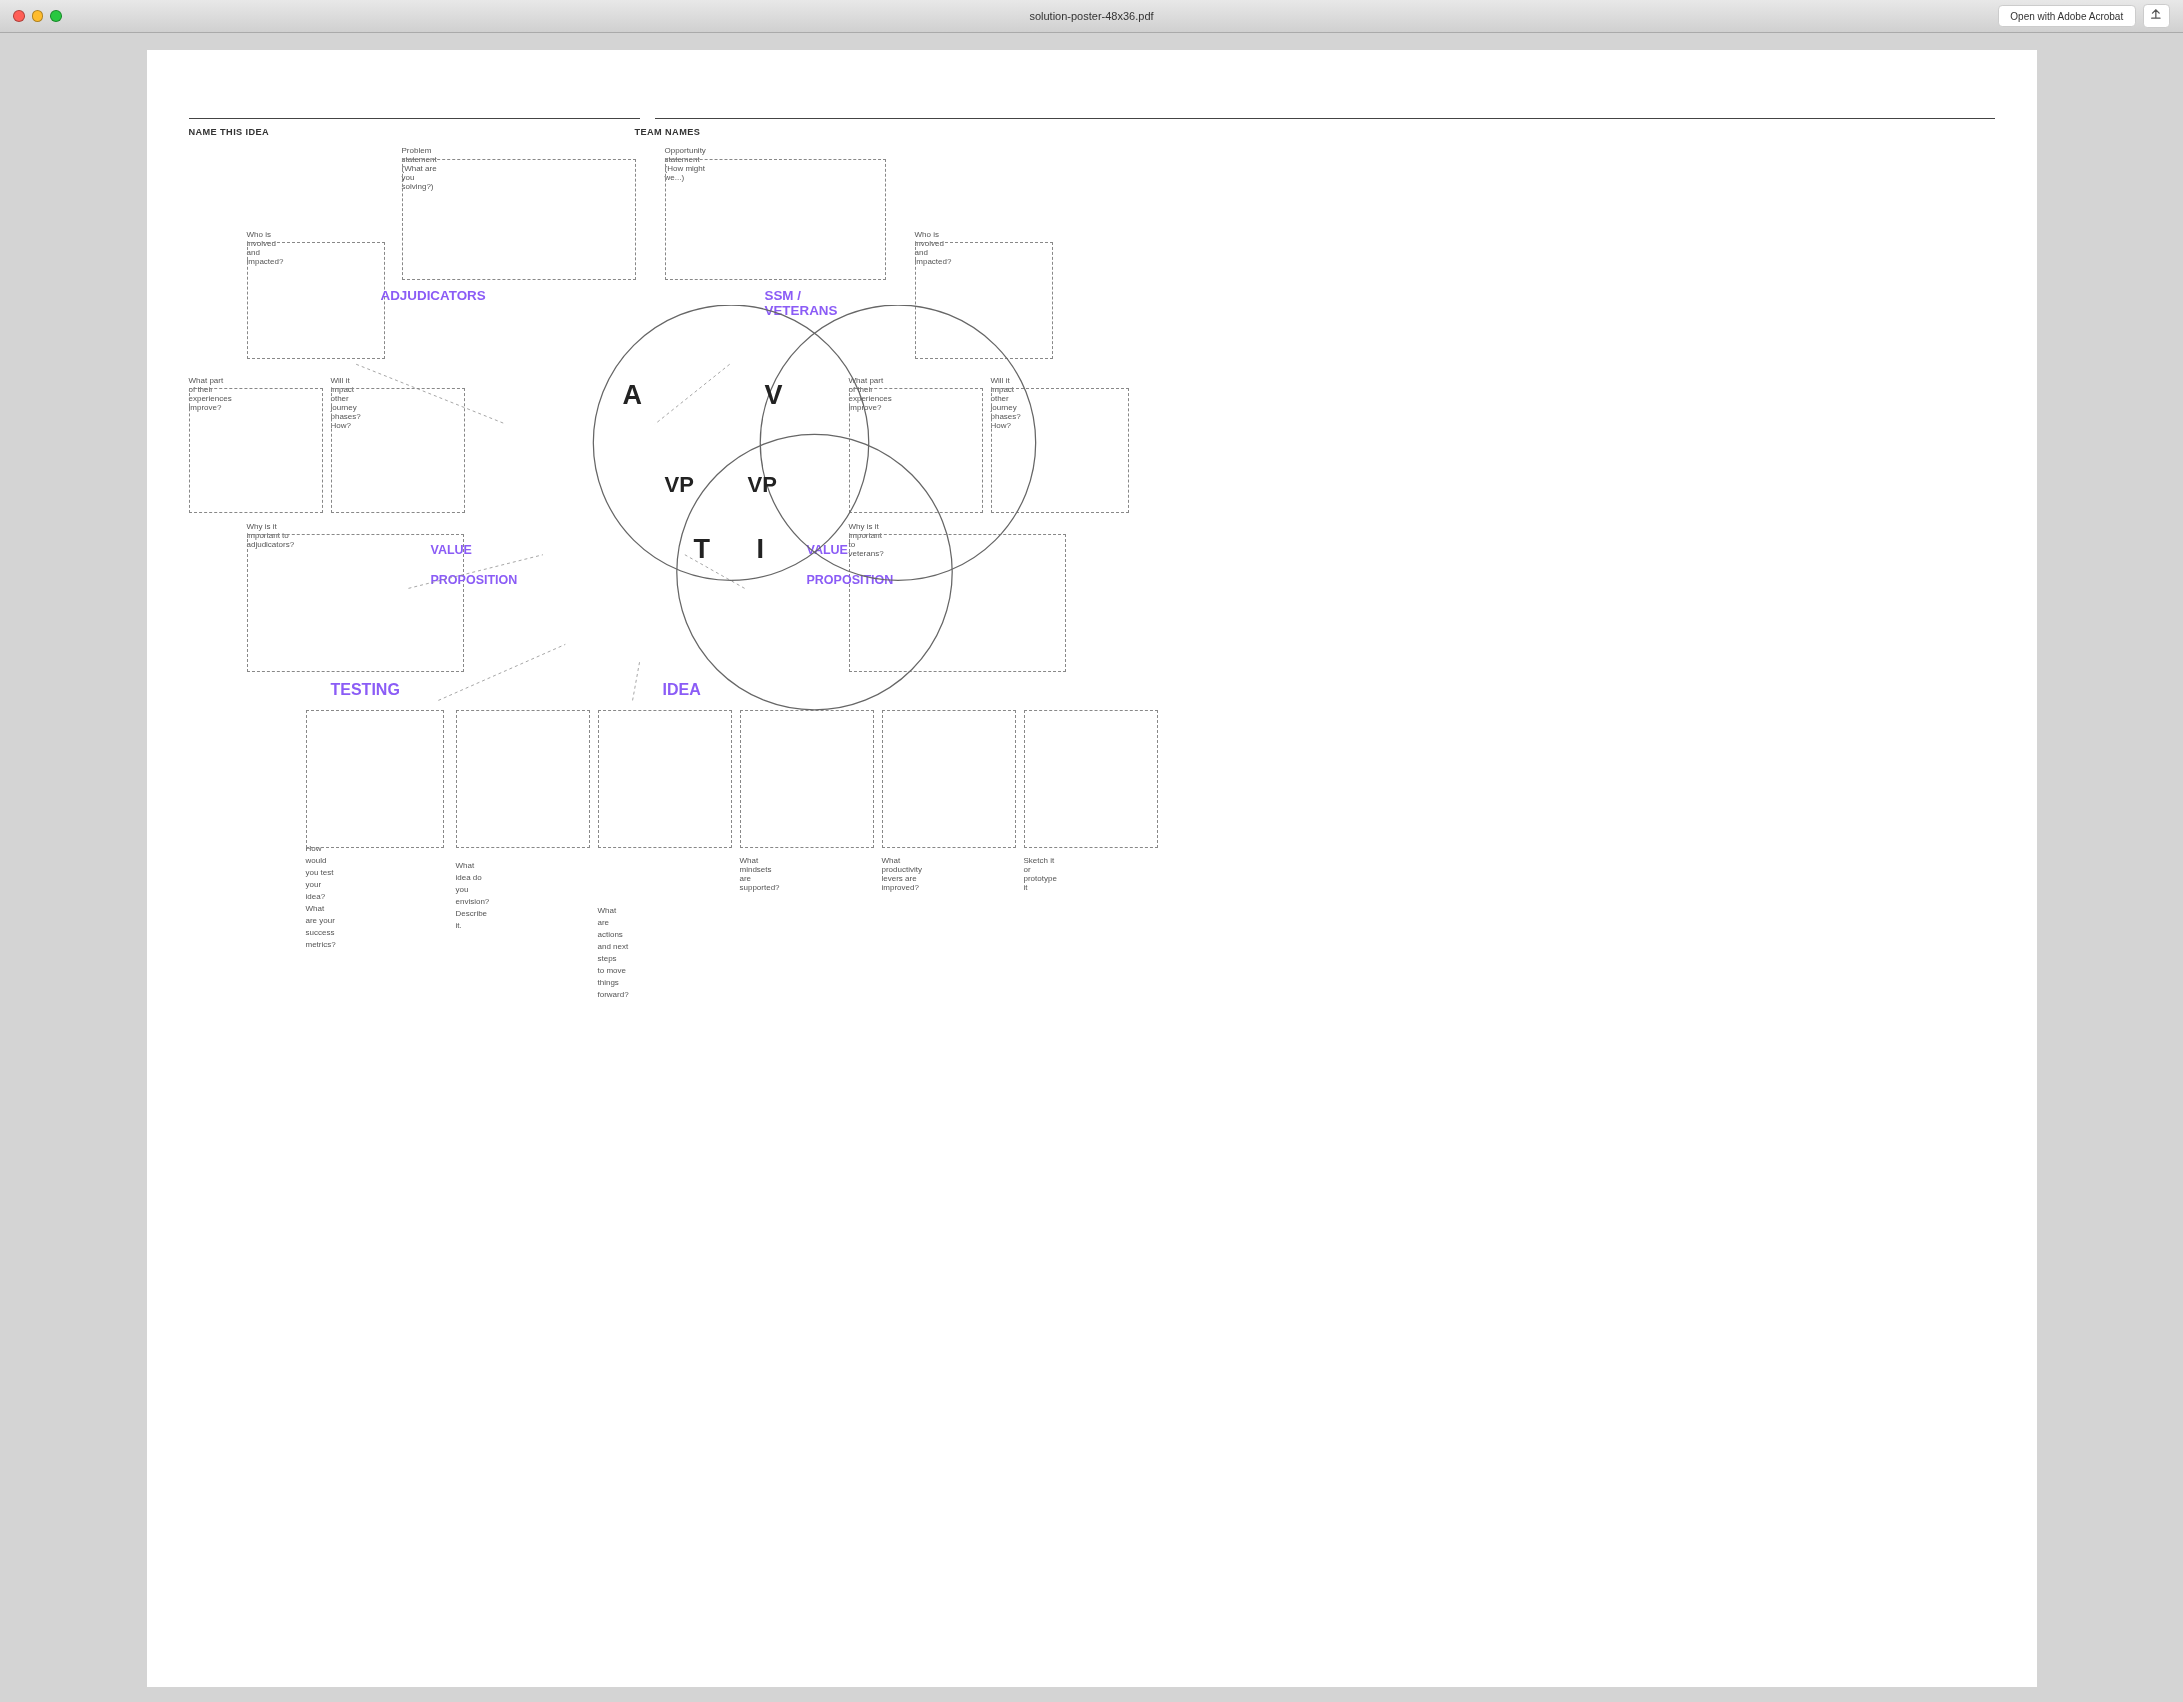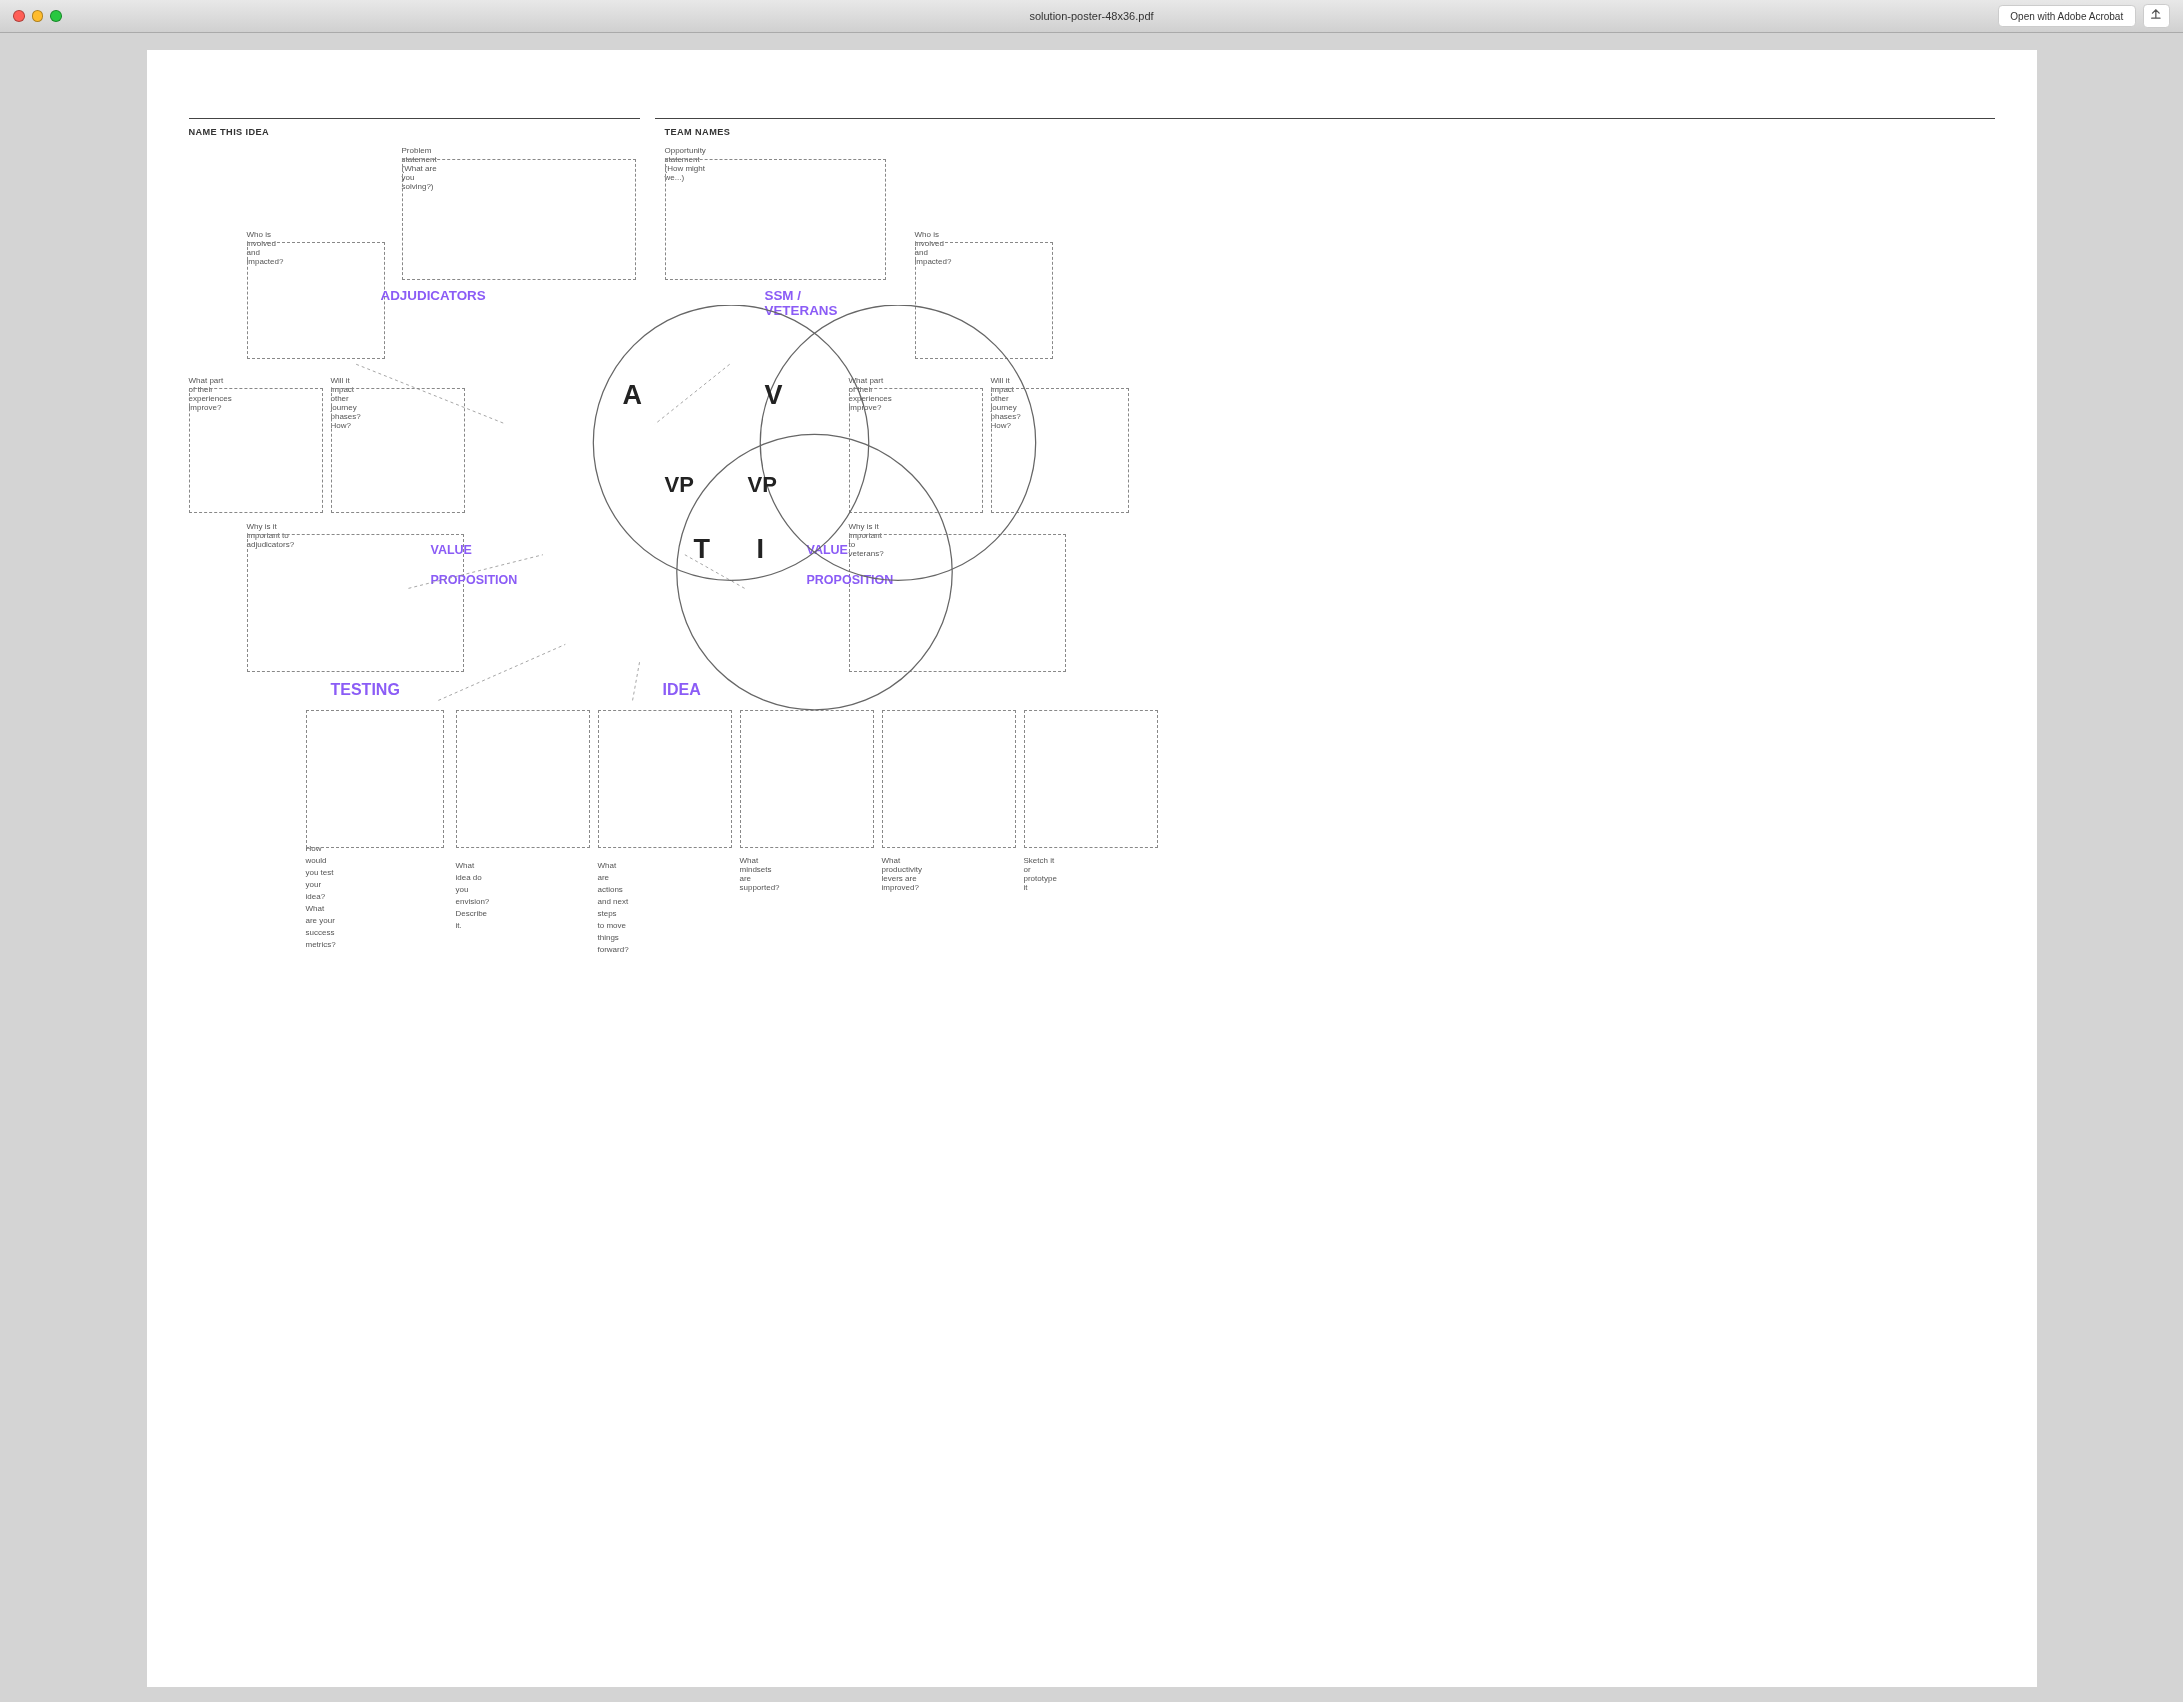--- a/index.html
+++ b/index.html
@@ -127,21 +127,21 @@
 <div class="content-area">
   <div class="pdf-page">
 
     <div style="position:absolute; top:68px; left:42px; width:451px; height:0.8px; background:#444;"></div>
     <div style="position:absolute; top:68px; left:508px; right:42px; height:0.8px; background:#444;"></div>
 
     <div style="position:absolute; top:73px; left:42px;">
       <span class="section-label">NAME THIS IDEA</span>
     </div>
 
-    <div style="position:absolute; top:73px; left:518px;">
+    <div style="position:absolute; top:73px; left:488px;">
       <span class="section-label">TEAM NAMES</span>
     </div>
 
     <div style="position:absolute; top:96px; left:255px;">
       <span class="box-label">Problem statement  (What are you solving?)</span>
     </div>
 
     <div class="dashed-box" style="top:109px; left:255px; width:234px; height:121px;"></div>
 
     <div style="position:absolute; top:96px; left:518px;">
@@ -231,21 +231,21 @@
 
     <div class="dashed-box" style="top:660px; left:159px; width:138px; height:138px;"></div>
 
     <div style="position:absolute; top:810px; left:309px;">
       <span class="box-label" style="white-space:pre-line; line-height:1.5;">What idea do you envision?
 Describe it.</span>
     </div>
     <div class="dashed-box" style="top:660px; left:309px; width:134px; height:138px;"></div>
 
     <div style="position:absolute; top:810px; left:451px;">
-      <span class="box-label" style="white-space:pre-line; line-height:1.5;">What are actions and next steps
+      <span class="box-label" style="white-space:pre-line; line-height:1.5;margin-top:45px;">What are actions and next steps
 to move things forward?</span>
     </div>
     <div class="dashed-box" style="top:660px; left:451px; width:134px; height:138px;"></div>
 
     <div style="position:absolute; top:806px; left:593px;">
       <span class="box-label">What mindsets are supported?</span>
     </div>
     <div class="dashed-box" style="top:660px; left:593px; width:134px; height:138px;"></div>
 
     <div style="position:absolute; top:806px; left:735px;">

